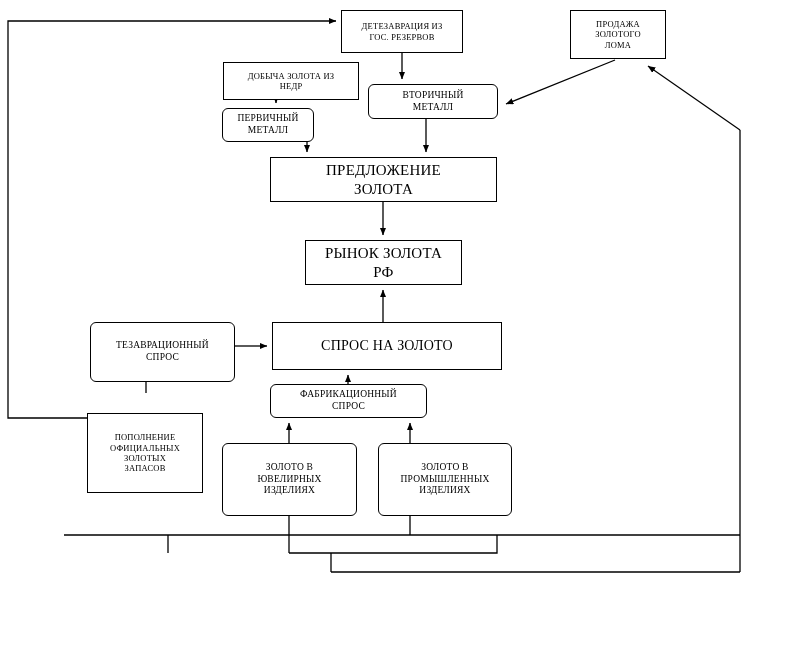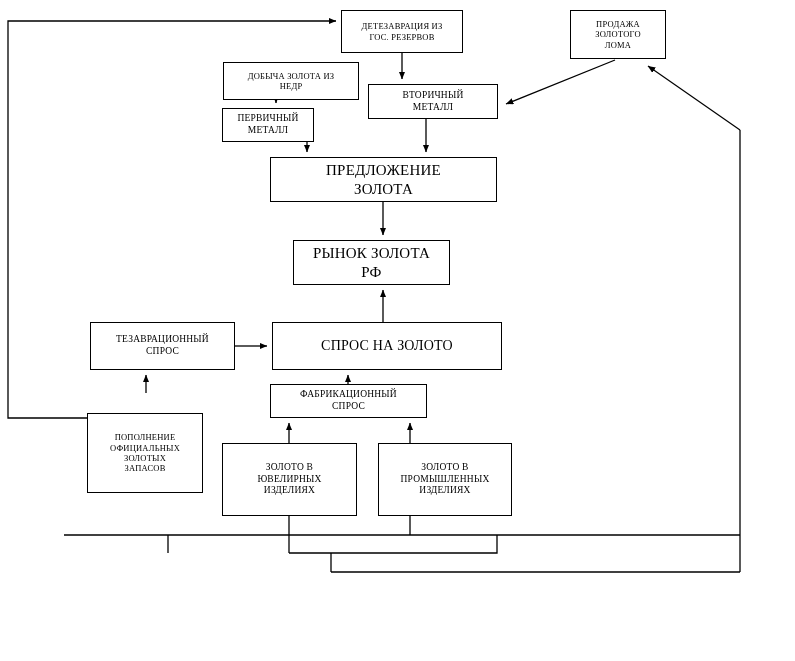--- a/index.html
+++ b/index.html
@@ -21,21 +21,21 @@
     align-items:center;
     justify-content:center;
     text-align:center;
     color:#000000;
     line-height:1.22;
     letter-spacing:0.2px;
     white-space:pre-line;
     z-index:2;
   }
   .t-sm{font-size:8.5px;}
-  .t-md{font-size:9.5px;}
+  .t-md{font-size:9.5px;border-radius:6px;}
   .t-lg{font-size:15px;}
   .t-xl{font-size:14px;font-family:Liberation Serif, serif;}
 </style>
 </head>
 <body>
 
 <div id="canvas">
 
   <svg id="edges" viewBox="0 0 795 661" xmlns="http://www.w3.org/2000/svg">
     <defs>
@@ -97,24 +97,24 @@
 
   <div class="node t-md" style="left:368px;top:84px;width:130px;height:35px;">ВТОРИЧНЫЙ
 МЕТАЛЛ</div>
 
   <div class="node t-md" style="left:222px;top:108px;width:92px;height:34px;">ПЕРВИЧНЫЙ
 МЕТАЛЛ</div>
 
   <div class="node t-lg" style="left:270px;top:157px;width:227px;height:45px;">ПРЕДЛОЖЕНИЕ
 ЗОЛОТА</div>
 
-  <div class="node t-lg" style="left:293px;top:240px;width:157px;height:45px;font-family:Liberation Serif, serif;">РЫНОК ЗОЛОТА
+  <div class="node t-lg" style="left:305px;top:240px;width:157px;height:45px;font-family:Liberation Serif, serif;">РЫНОК ЗОЛОТА
 РФ</div>
 
-  <div class="node t-md" style="left:90px;top:322px;width:145px;height:48px;">ТЕЗАВРАЦИОННЫЙ
+  <div class="node t-md" style="left:90px;top:322px;width:145px;height:60px;">ТЕЗАВРАЦИОННЫЙ
 СПРОС</div>
 
   <div class="node t-xl" style="left:272px;top:322px;width:230px;height:48px;">СПРОС НА ЗОЛОТО</div>
 
   <div class="node t-md" style="left:270px;top:384px;width:157px;height:34px;">ФАБРИКАЦИОННЫЙ
 СПРОС</div>
 
   <div class="node t-sm" style="left:87px;top:413px;width:116px;height:80px;">ПОПОЛНЕНИЕ
 ОФИЦИАЛЬНЫХ
 ЗОЛОТЫХ

